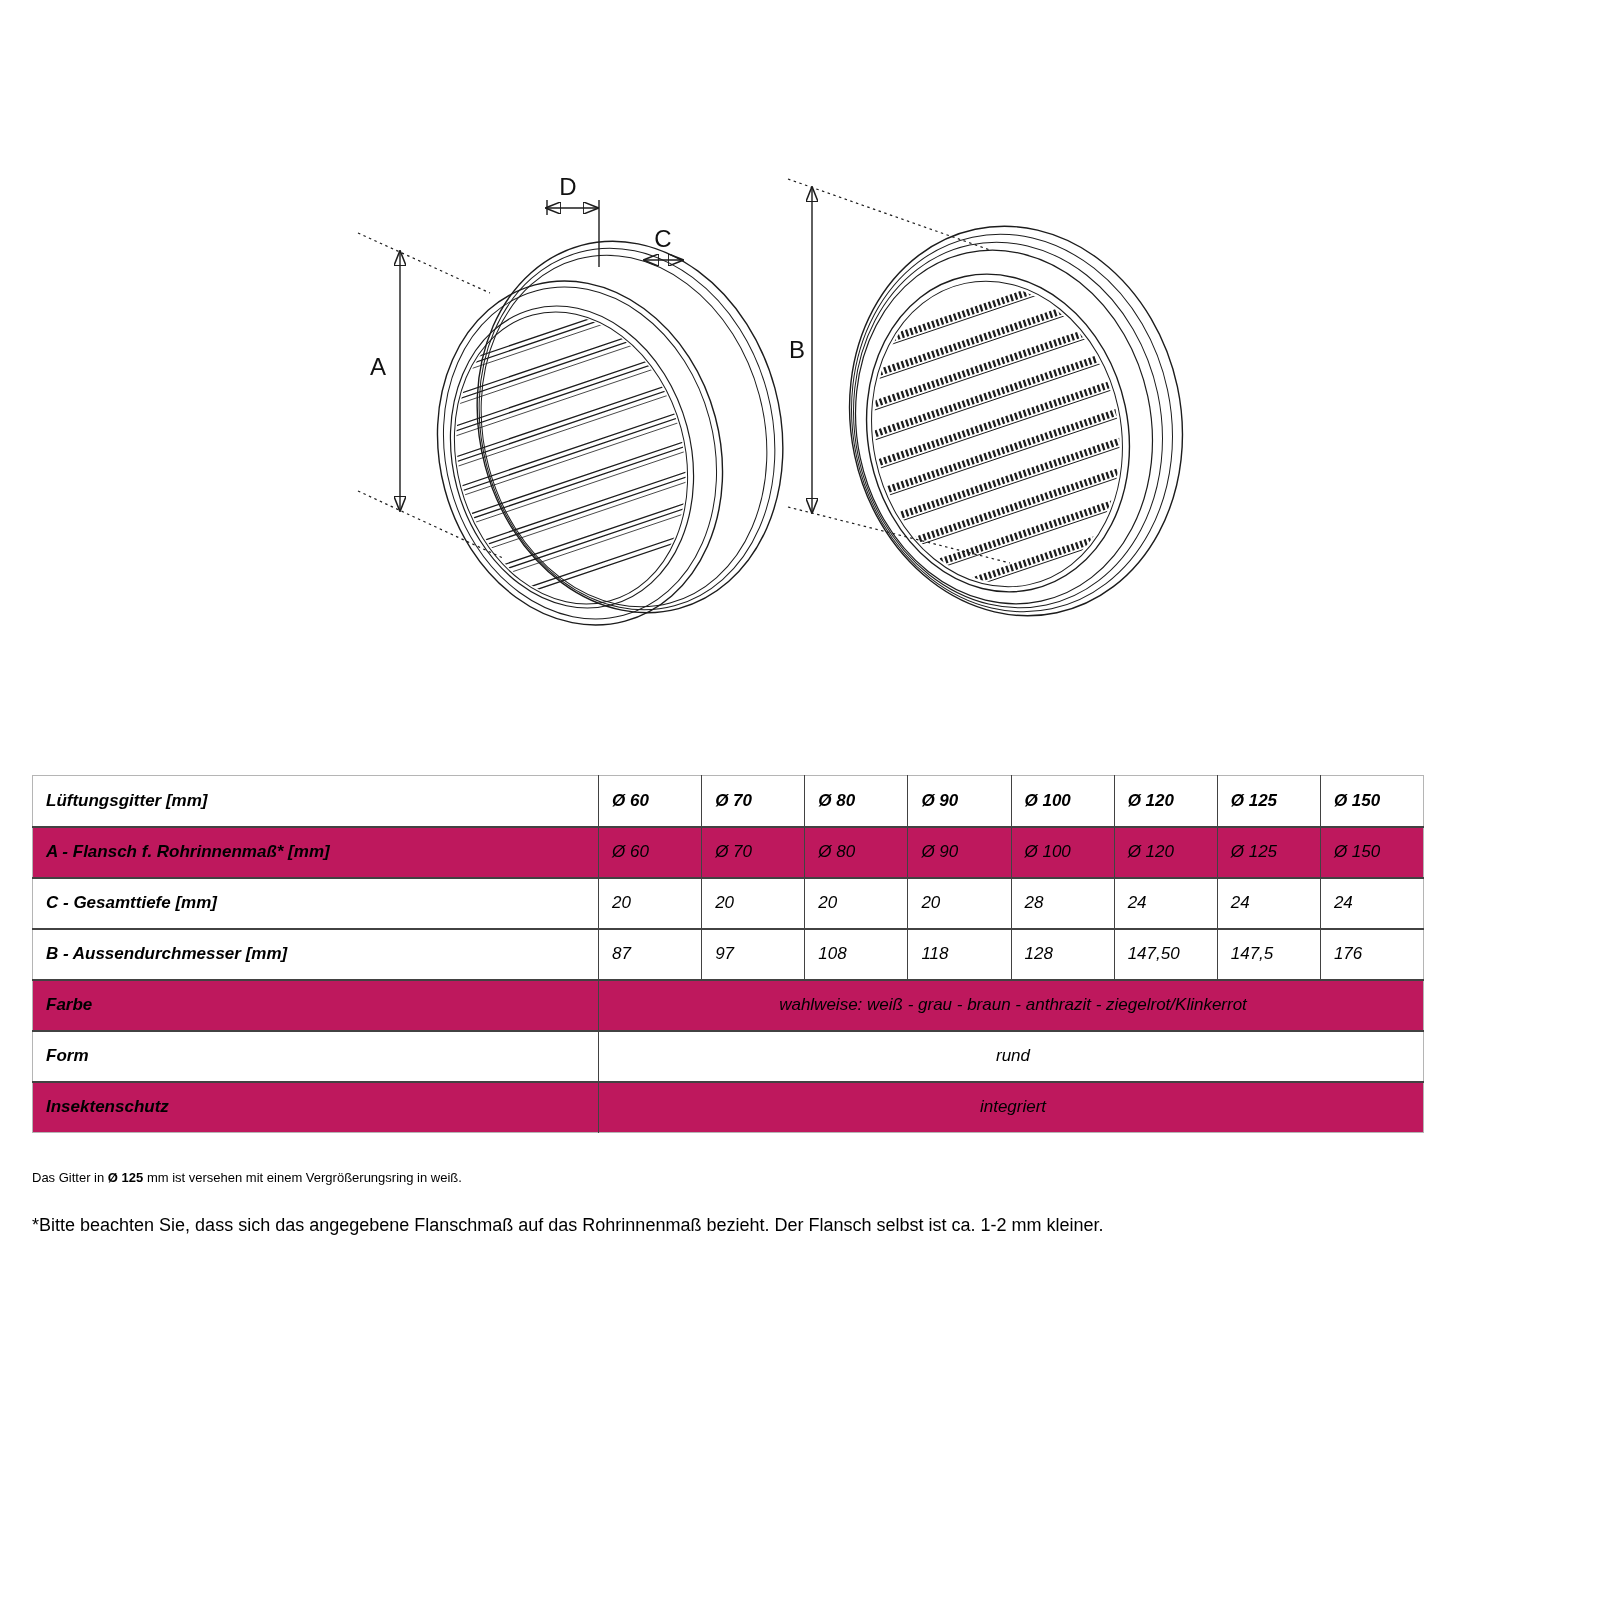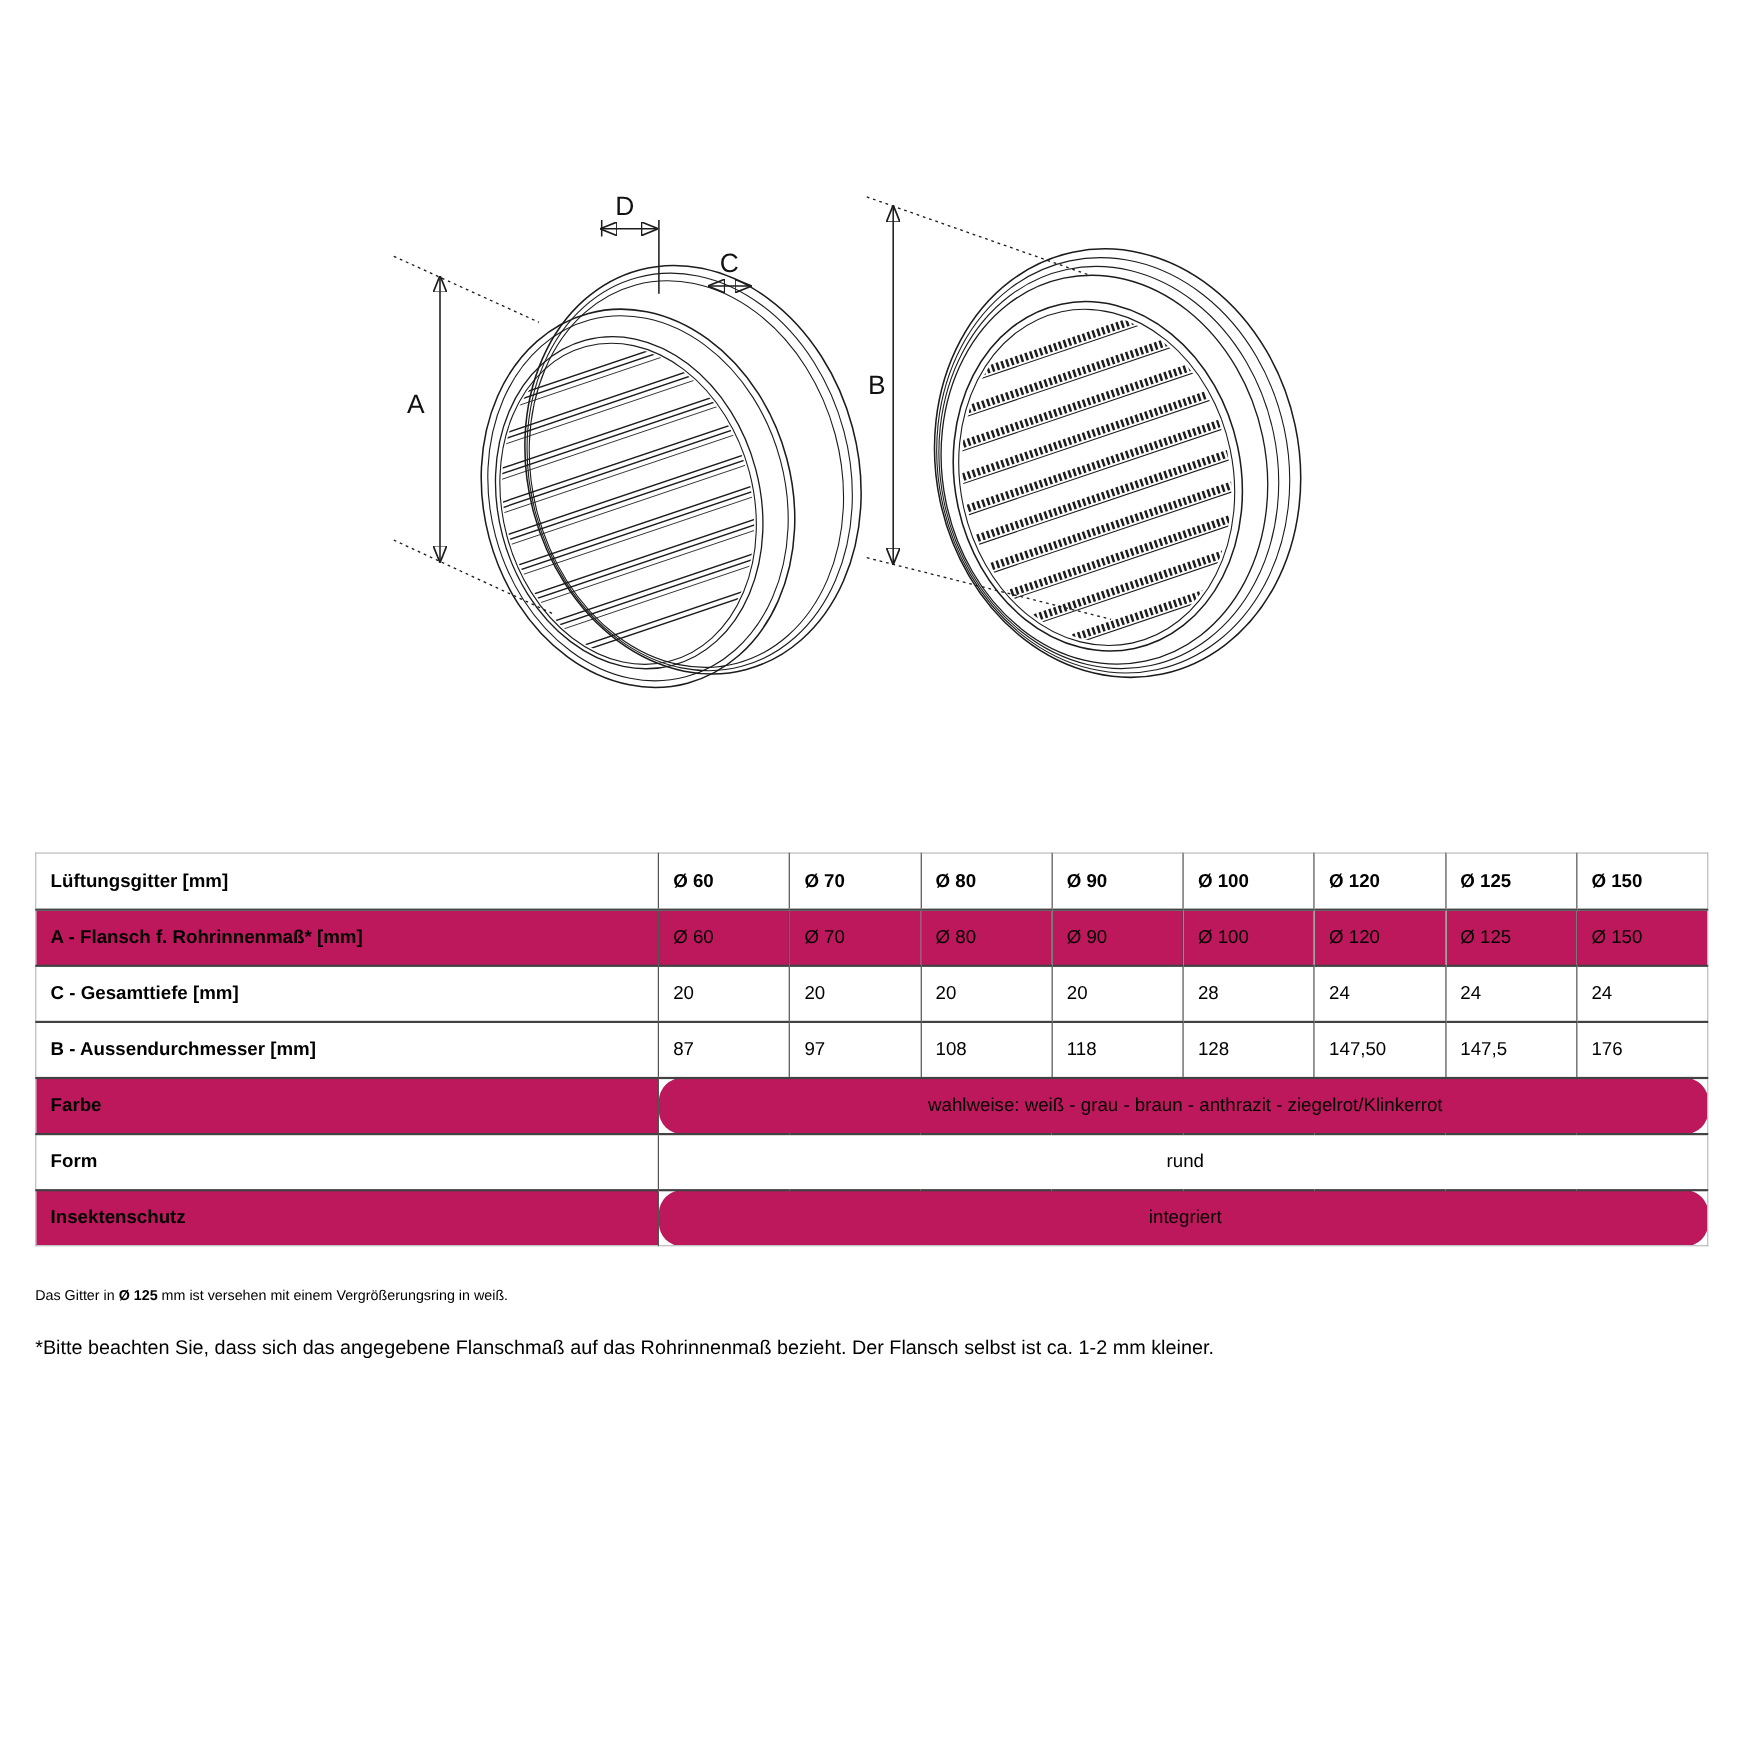--- a/index.html
+++ b/index.html
@@ -22,38 +22,39 @@
     font-family: "Liberation Sans", sans-serif;
     font-size: 24px; fill: #111; stroke: none;
   }
   .dim   { stroke-width: 1.4; }
   .leader{ stroke-width: 1.2; stroke-dasharray: 2.5 3.5; }
 
   
   .spec-table {
     border-collapse: collapse;
     table-layout: fixed;
-    width: 1521px;
+    width: 1392px;
     margin: 75px 0 0 32px;
     border: 1px solid #b5b5b5;
+    font-style: italic;
   }
   .spec-table td {
     height: 51px;
     font-size: 17px;
     padding: 0 8px 0 13px;
     vertical-align: middle;
     overflow: hidden;
     white-space: nowrap;
   }
   .spec-table tr + tr td { border-top: 2px solid #424242; }
   .spec-table td + td    { border-left: 1px solid #424242; }
   .spec-table tr.alt     { background: #be185d; }
   .spec-table .lbl       { font-weight: bold; }
   .spec-table .hdr       { font-weight: bold; }
-  .spec-table td.center  { text-align: center; padding-left: 12px; border-radius: 21px; }
+  .spec-table td.center  { text-align: center; padding-left: 12px; }
 
   
   .note  { margin: 37px 0 0 32px; font-size: 13px; }
   .note2 { font-weight: normal; margin-top: 30px; font-size: 18px; }
 </style>
 </head>
 <body>
 
 <div class="page">
 

